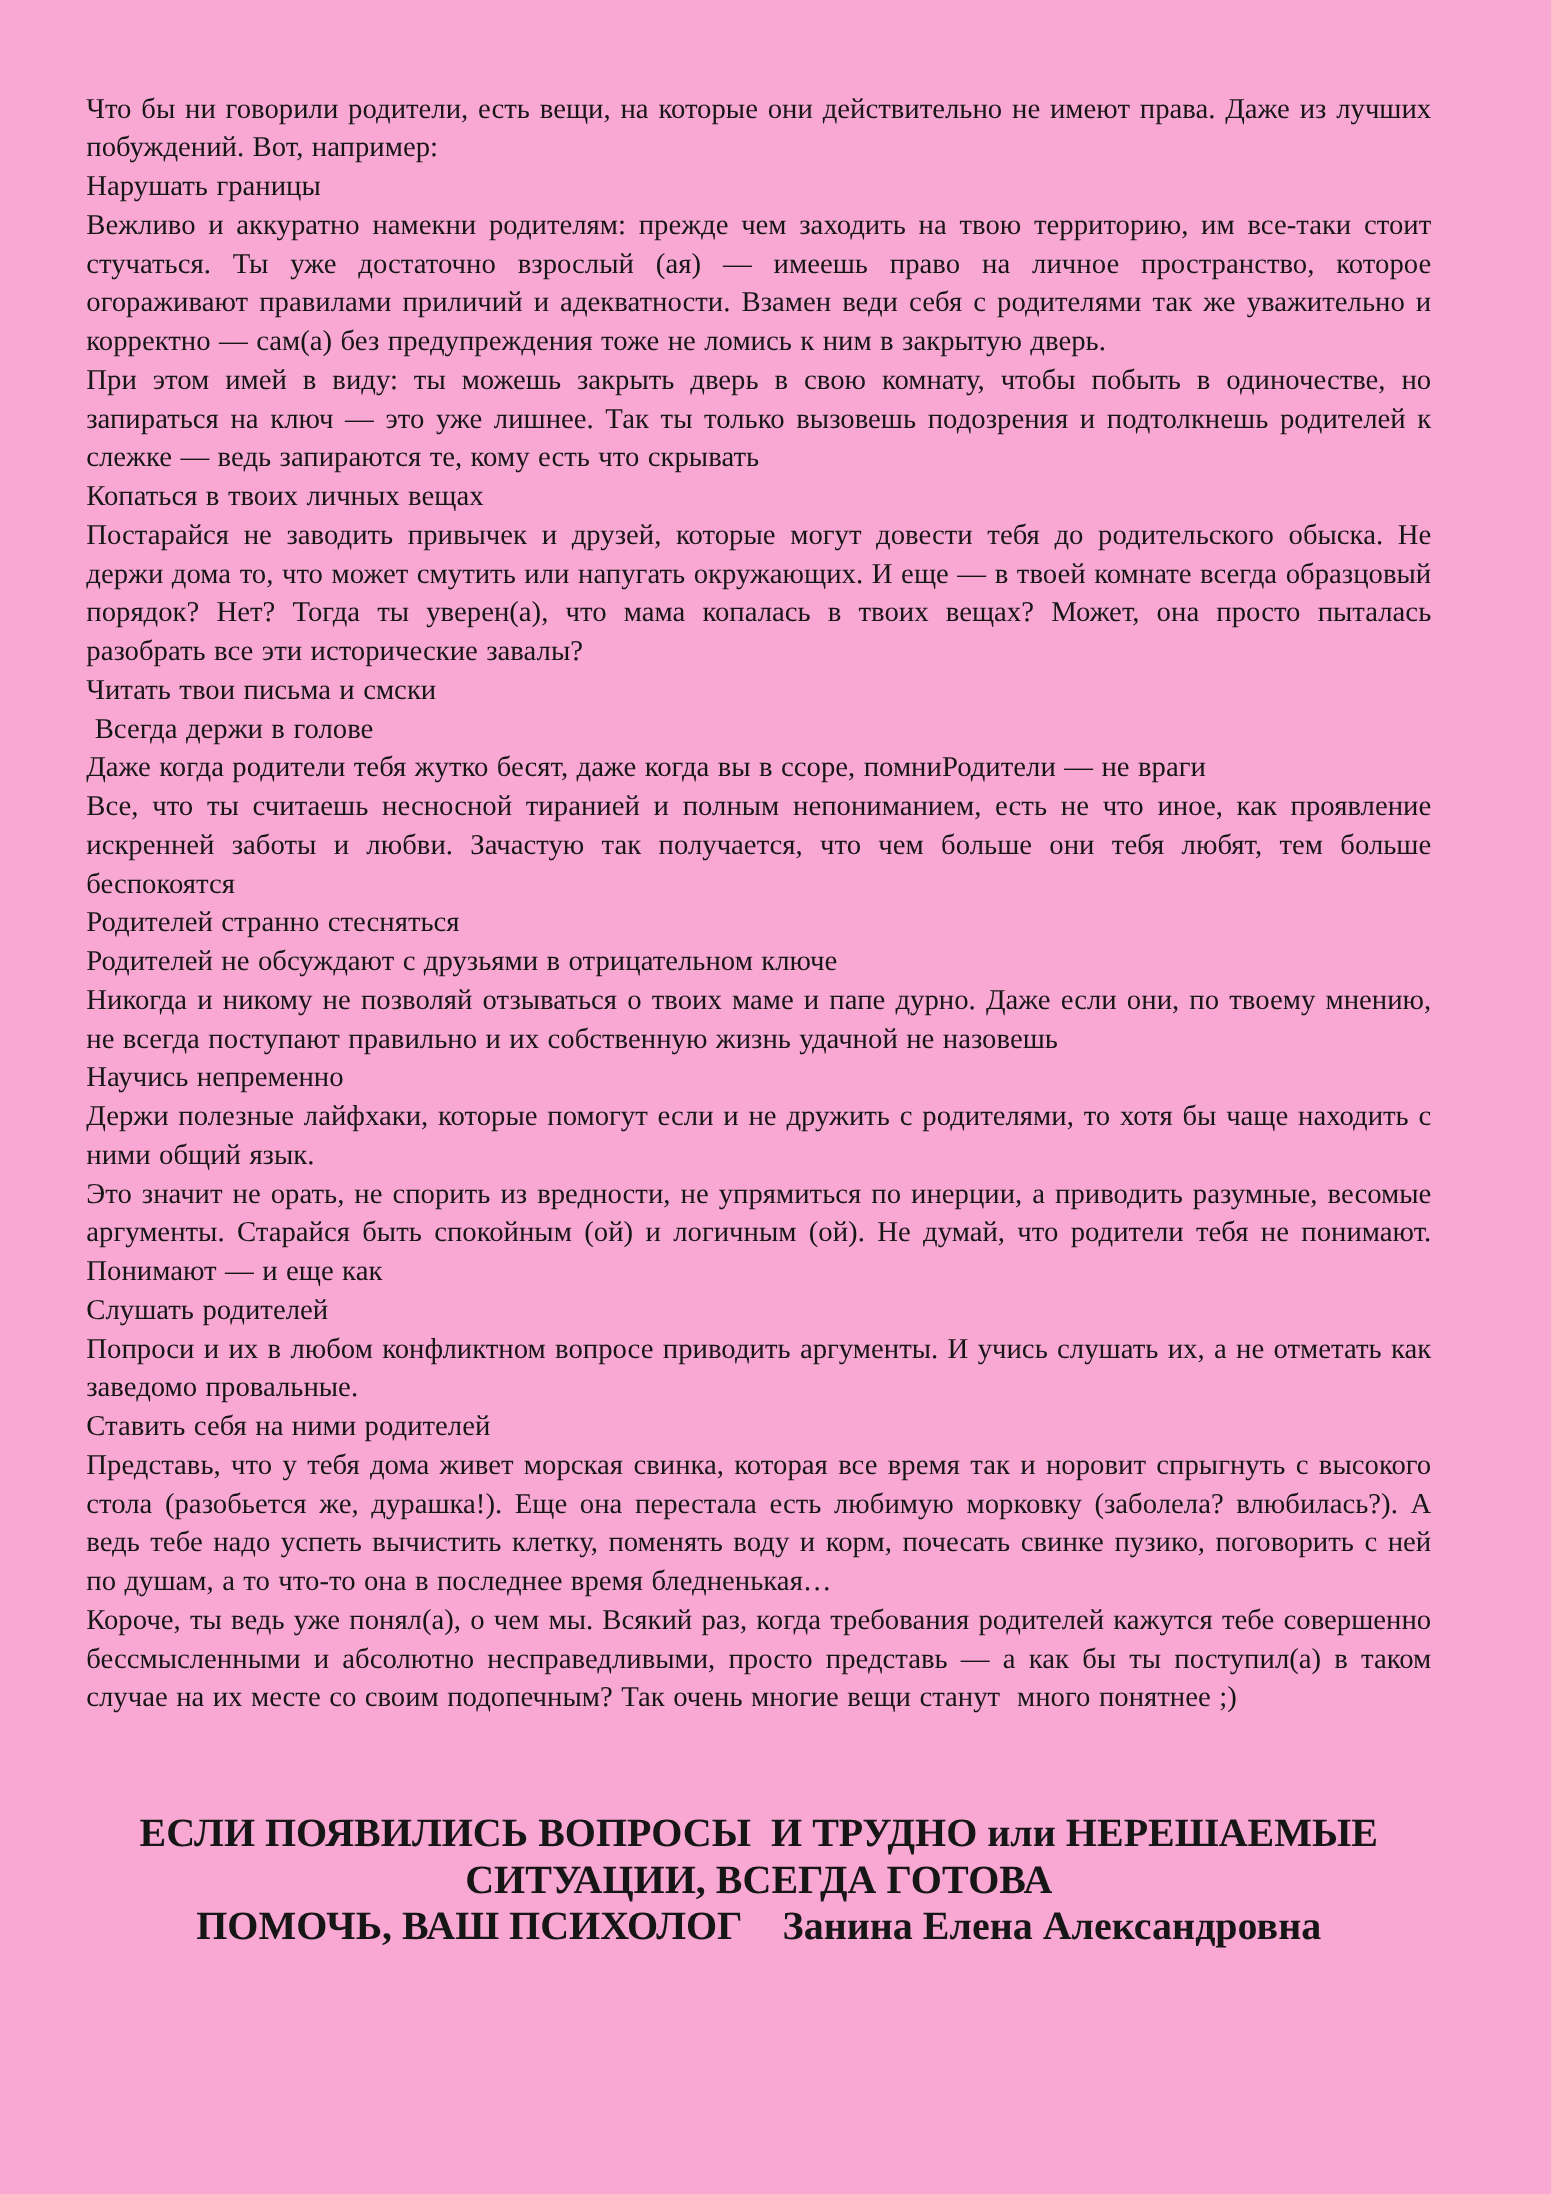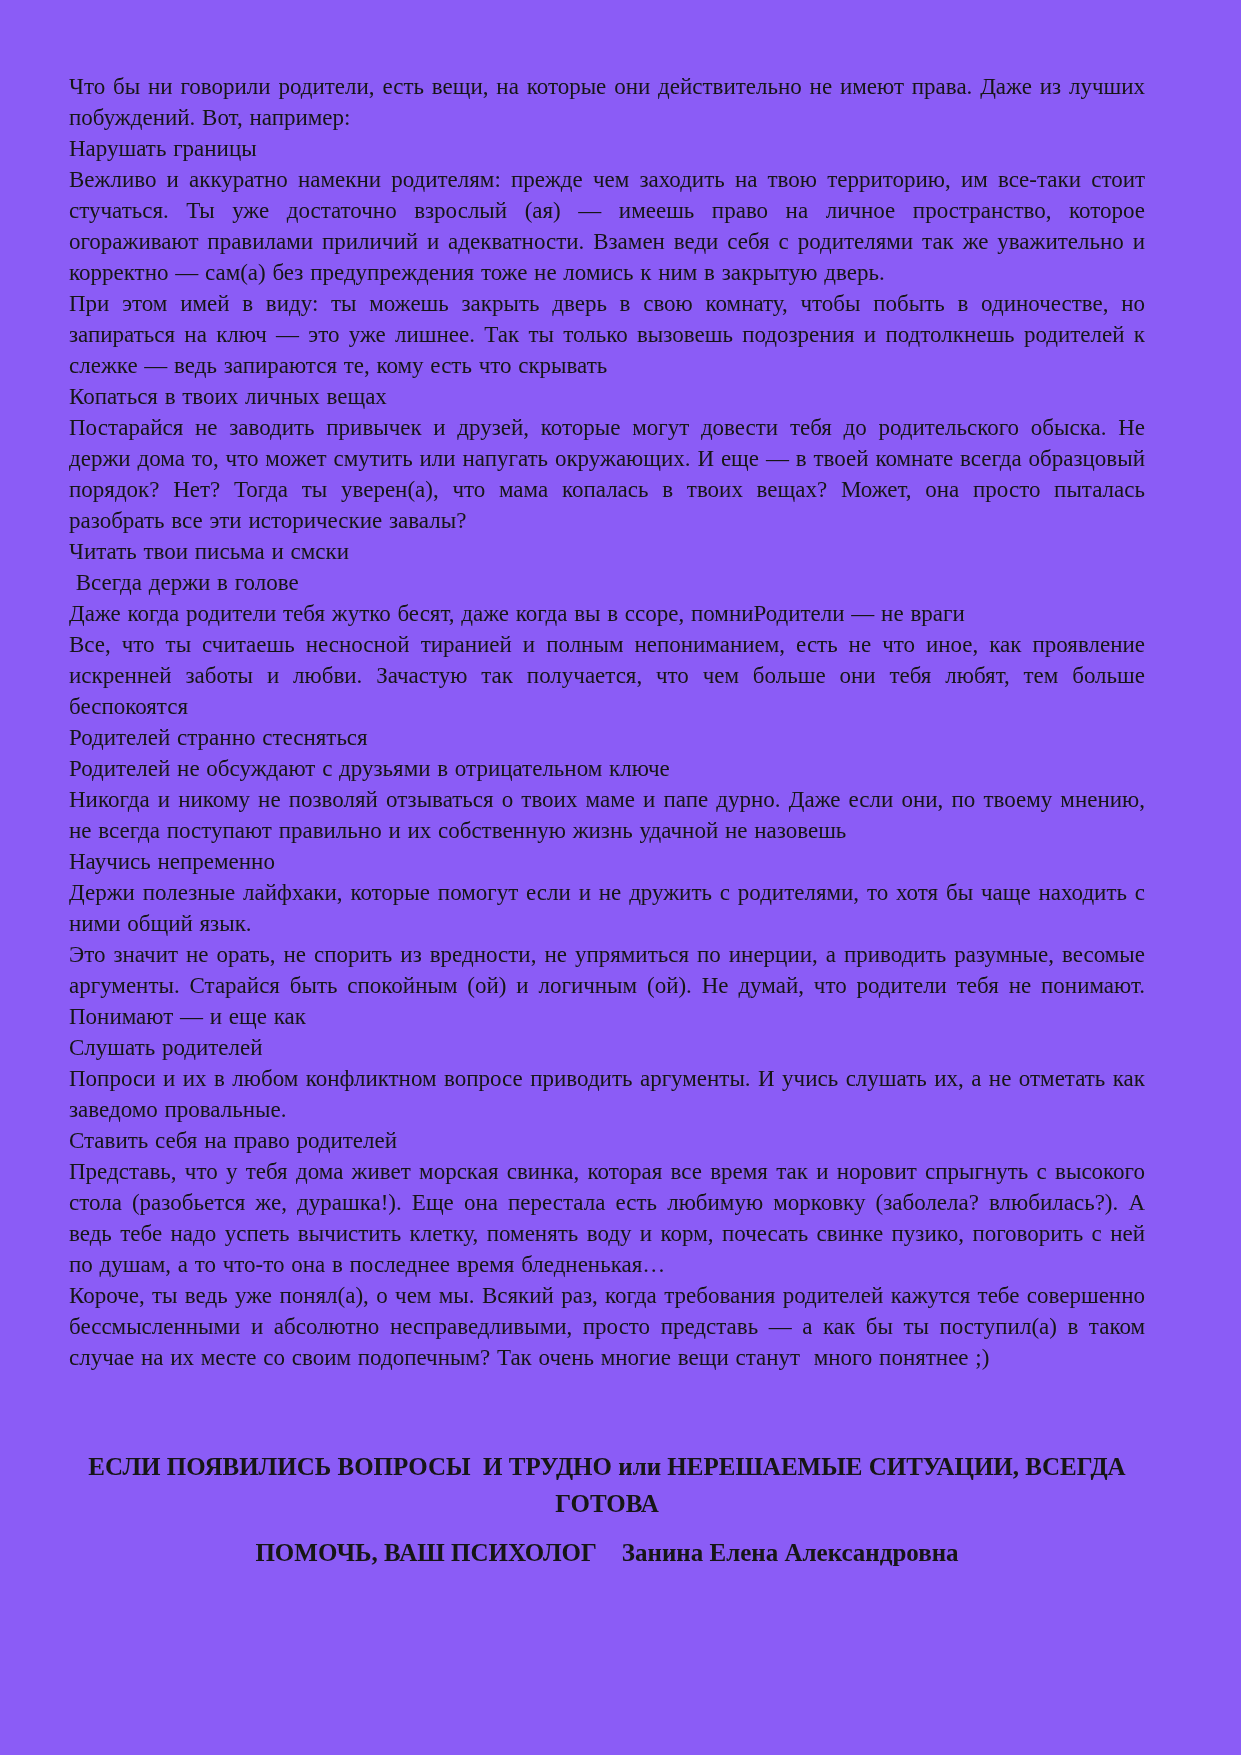--- a/index.html
+++ b/index.html
@@ -6,21 +6,21 @@
   html, body {
     margin: 0;
     padding: 0;
     background: #ffffff;
   }
   .page {
     position: relative;
     width: 1241px;
     height: 1755px;
     margin: 0 auto;
-    background: #8b5cf6;
+    background: #f9a8d4;
     box-sizing: border-box;
     padding: 71px 96px 0 69px;
     overflow: hidden;
     color: #161616;
   }
   .doc-body p.para {
     margin: 0;
     font-family: "Liberation Serif", serif;
     font-size: 23px;
     line-height: 31px;
@@ -28,24 +28,24 @@
     word-spacing: 1px;
   }
   .doc-body p.para span.b {
     font-weight: 400;
   }
   .footer {
     margin-top: 75px;
     text-align: center;
   }
   .footer-line {
-    margin: 12px;
+    margin: 0;
     font-family: "Liberation Serif", serif;
     font-weight: 700;
-    font-size: 25px;
+    font-size: 32px;
     line-height: 37px;
     color: #161616;
   }
 </style>
 </head>
 <body>
 
 <div class="page">
   <main class="doc-body">
       <p class="para"><span>Что бы ни говорили родители, есть вещи, на которые они действительно не имеют права. Даже из лучших побуждений. Вот, например:</span></p>
@@ -59,21 +59,21 @@
       <p class="para"><span>Даже когда родители тебя жутко бесят, даже когда вы в ссоре, помниРодители — не враги</span></p>
       <p class="para"><span>Все, что ты считаешь несносной тиранией и полным непониманием, есть не что иное, как проявление искренней заботы и любви. Зачастую так получается, что чем больше они тебя любят, тем больше беспокоятся</span></p>
       <p class="para"><span class="b">Родителей странно стесняться</span></p>
       <p class="para"><span class="b">Родителей не обсуждают с друзьями в отрицательном ключе</span></p>
       <p class="para"><span>Никогда и никому не позволяй отзываться о твоих маме и папе дурно. Даже если они, по твоему мнению, не всегда поступают правильно и их собственную жизнь удачной не назовешь</span></p>
       <p class="para"><span class="b">Научись непременно</span></p>
       <p class="para"><span>Держи полезные лайфхаки, которые помогут если и не дружить с родителями, то хотя бы чаще находить с ними общий язык.</span></p>
       <p class="para"><span>Это значит не орать, не спорить из вредности, не упрямиться по инерции, а приводить разумные, весомые аргументы. Старайся быть спокойным (ой) и логичным (ой). Не думай, что родители тебя не понимают. Понимают — и еще как</span></p>
       <p class="para"><span class="b">Слушать родителей</span></p>
       <p class="para"><span>Попроси и их в любом конфликтном вопросе приводить аргументы. И учись слушать их, а не отметать как заведомо провальные.</span></p>
-      <p class="para"><span class="b">Ставить себя на право родителей</span></p>
+      <p class="para"><span class="b">Ставить себя на ними родителей</span></p>
       <p class="para"><span>Представь, что у тебя дома живет морская свинка, которая все время так и норовит спрыгнуть с высокого стола (разобьется же, дурашка!). Еще она перестала есть любимую морковку (заболела? влюбилась?). А ведь тебе надо успеть вычистить клетку, поменять воду и корм, почесать свинке пузико, поговорить с ней по душам, а то что-то она в последнее время бледненькая…</span></p>
       <p class="para"><span>Короче, ты ведь уже понял(а), о чем мы. Всякий раз, когда требования родителей кажутся тебе совершенно бессмысленными и абсолютно несправедливыми, просто представь — а как бы ты поступил(а) в таком случае на их месте со своим подопечным? Так очень многие вещи станут&nbsp; много понятнее ;)</span></p>
     </main>
   <section class="footer">
     <p class="footer-line">ЕСЛИ ПОЯВИЛИСЬ ВОПРОСЫ&nbsp; И ТРУДНО или НЕРЕШАЕМЫЕ СИТУАЦИИ, ВСЕГДА ГОТОВА</p>
     <p class="footer-line">ПОМОЧЬ, ВАШ ПСИХОЛОГ&nbsp;&nbsp;&nbsp; Занина Елена Александровна</p>
 
   </section>
 </div>
 

